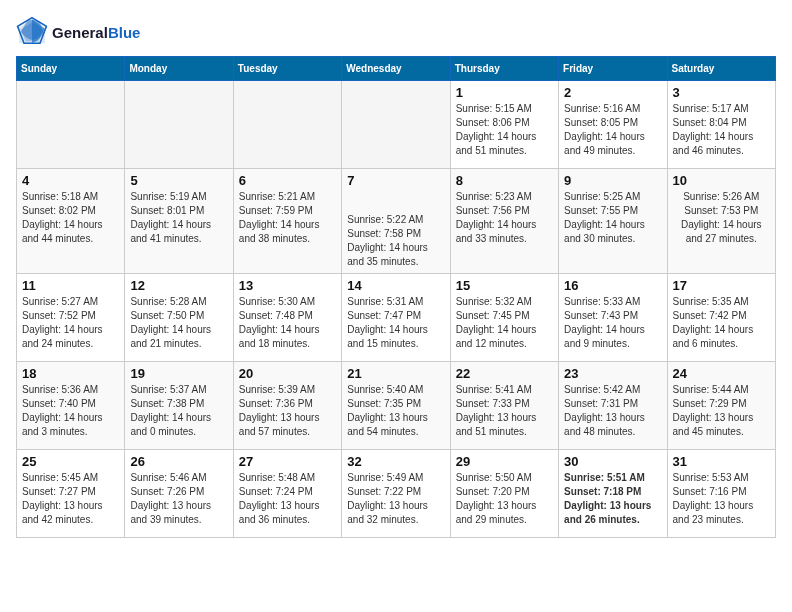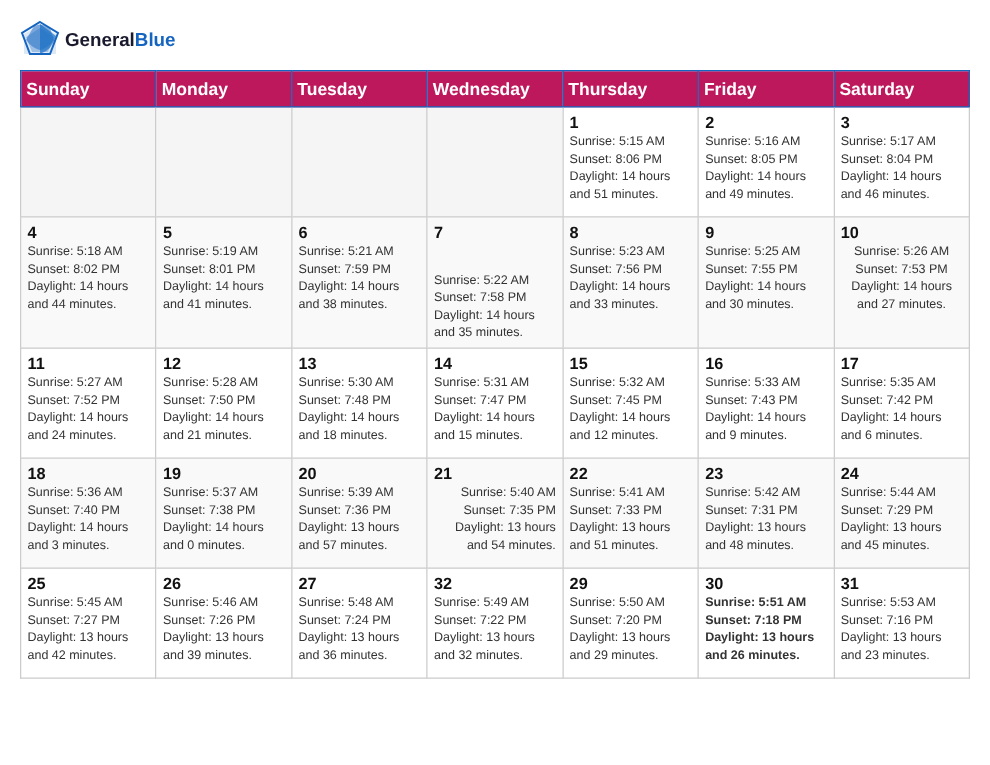--- a/index.html
+++ b/index.html
@@ -36,23 +36,23 @@
     .location {
       font-size: 15px;
       color: #444;
     }
     table {
       width: 100%;
       border-collapse: collapse;
       table-layout: fixed;
     }
     th {
-      background: #be185d;
+      background: #0369a1;
       color: #fff;
-      font-size: 14px;
+      font-size: 10px;
       font-weight: bold;
       padding: 6px 4px;
       text-align: left;
       border: 1px solid #1565c0;
     }
     td {
       vertical-align: top;
       border: 1px solid #ccc;
       padding: 4px 5px;
       font-size: 10.5px;
@@ -259,21 +259,21 @@
         </td>
         <td>
           <div class="day-num">20</div>
           <div class="day-info" style="white-space: pre-line;">Sunrise: 5:39 AM
 Sunset: 7:36 PM
 Daylight: 13 hours
 and 57 minutes.</div>
         </td>
         <td>
           <div class="day-num">21</div>
-          <div class="day-info" style="white-space: pre-line; text-align: right;">Sunrise: 5:40 AM
+          <div class="day-info" style="white-space: pre-line;">Sunrise: 5:40 AM
 Sunset: 7:35 PM
 Daylight: 13 hours
 and 54 minutes.</div>
         </td>
         <td>
           <div class="day-num">22</div>
           <div class="day-info" style="white-space: pre-line;">Sunrise: 5:41 AM
 Sunset: 7:33 PM
 Daylight: 13 hours
 and 51 minutes.</div>

